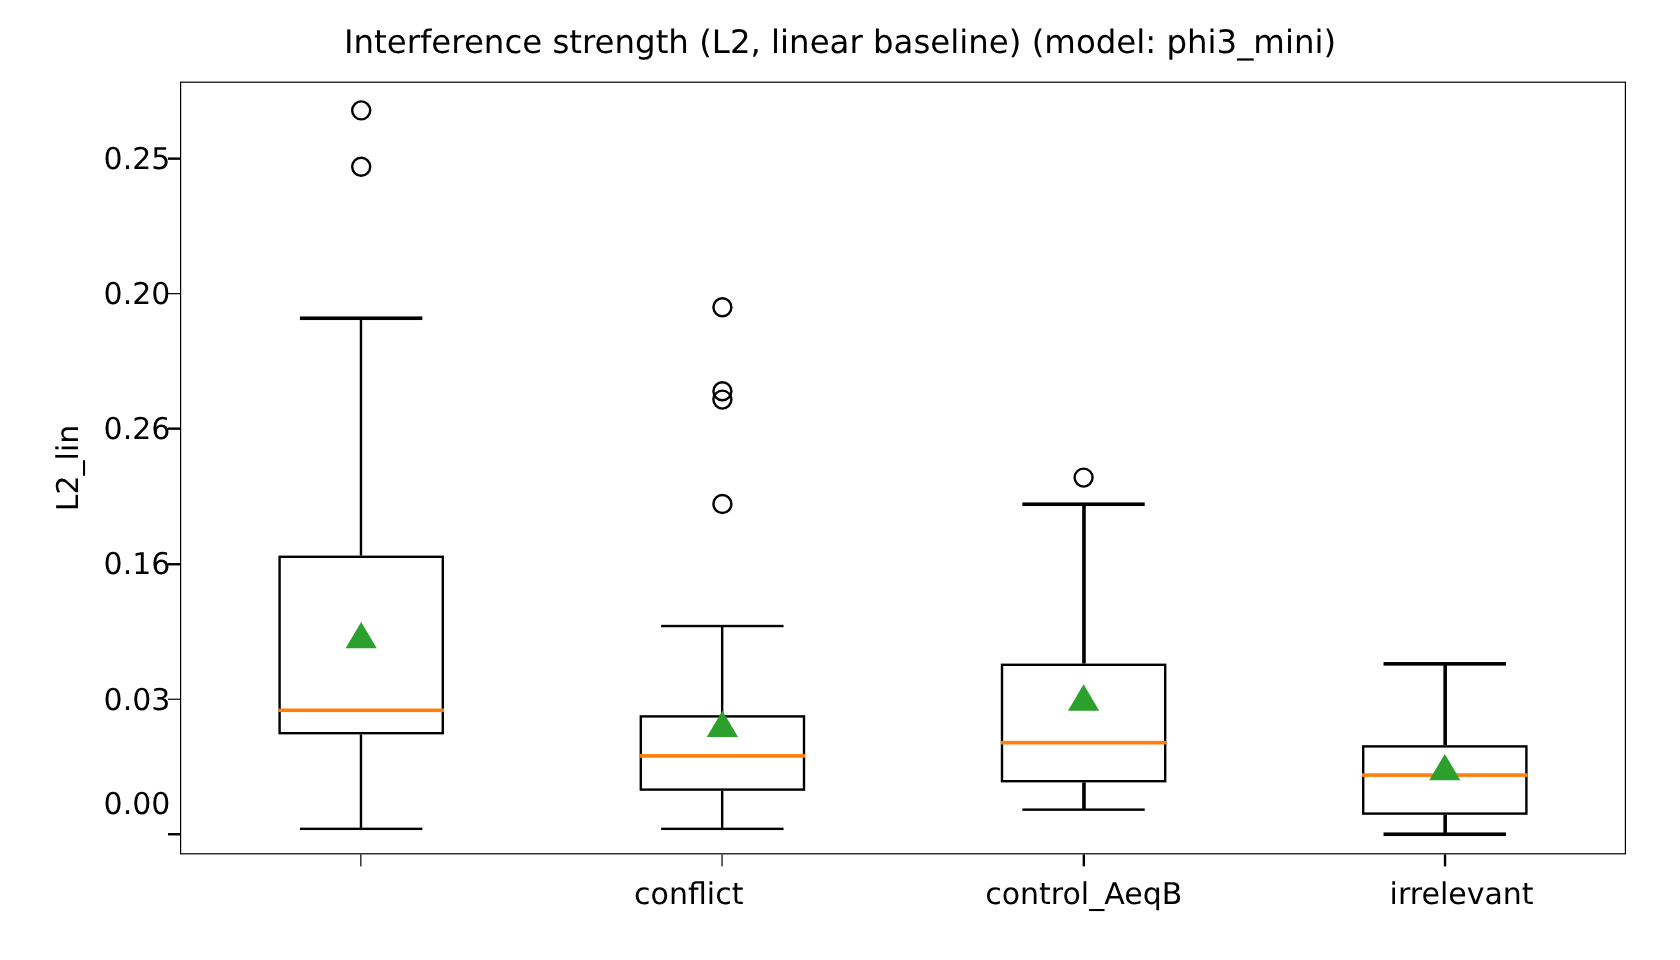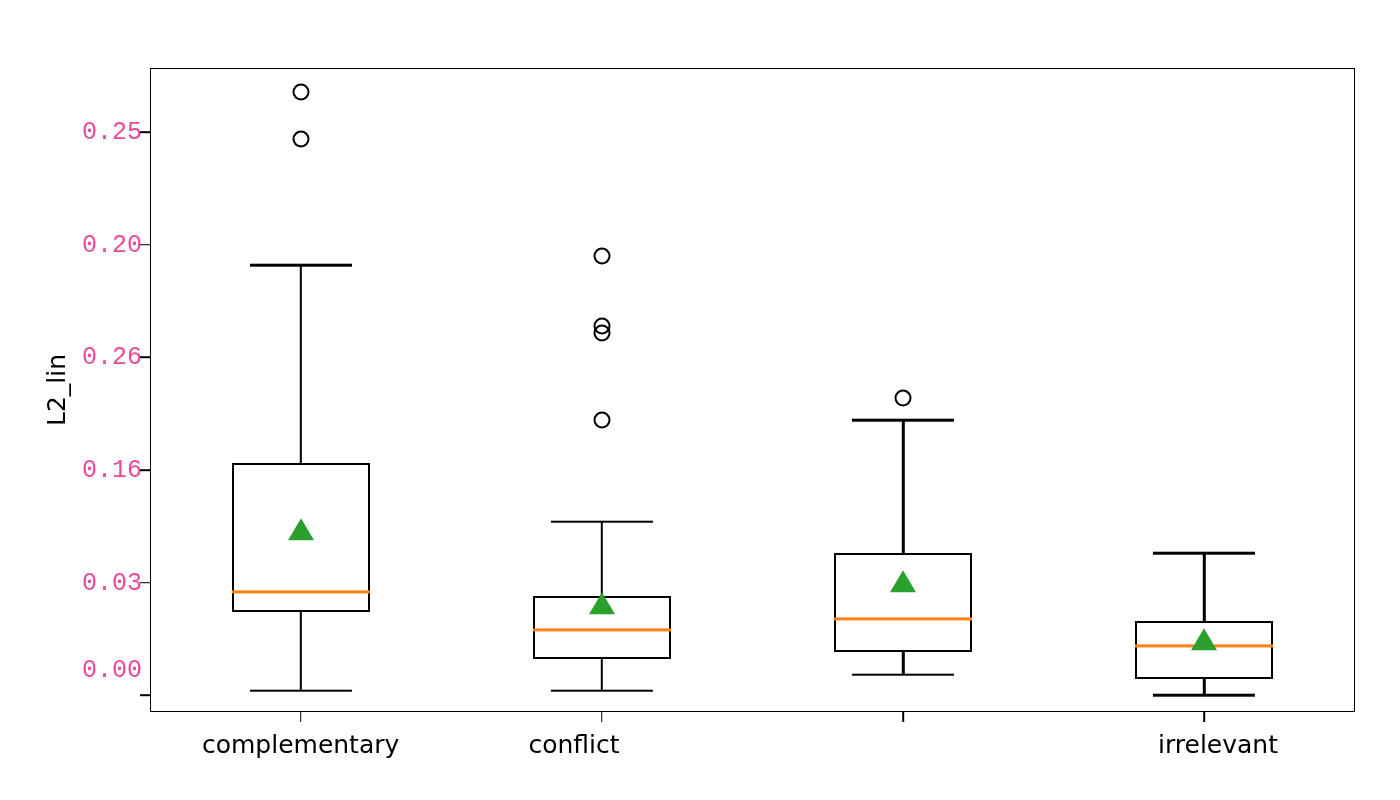--- a/index.html
+++ b/index.html
@@ -32,23 +32,22 @@
     border:1.6px solid #000000;
     box-sizing:border-box;
     background:#ffffff;
   }
   #plot-inner{position:absolute;left:0;top:0;width:100%;height:100%;}
   .ytick-wrap{
     position:absolute;
     left:0px;width:142px;
     text-align:right;
     font-size:25px;
-    color:#ec4899;
+    color:#000000;
     transform:translateY(-50%);
-    font-family:Liberation Mono, monospace;
   }
   .ytick-mark{
     position:absolute;
     left:140px;width:10px;height:1.6px;
     background:#000000;
     transform:translateY(-50%);
   }
   #ylabel{
     position:absolute;
     left:-12px;top:390px;
@@ -112,20 +111,21 @@
     box-sizing:border-box;
     background:transparent;
     transform:translate(-50%,-50%);
   }
 </style>
 </head>
 <body>
 
 <div id="figure">
 
+  <div id="chart-title">Interference strength (L2, linear baseline) (model: phi3_mini)</div>
 
   <div id="plot-area">
     <div id="plot-inner"></div>
   </div>
 
   <div id="axis-decor">
     <div id="ylabel" style="top: 426px; left: 42px;">L2_lin</div>
   </div>
 
 <div class="ytick-wrap" style="top: 670px;">0.00</div>
@@ -134,24 +134,24 @@
     <div class="ytick-mark" style="top: 582.524px;"></div>
     <div class="ytick-wrap" style="top: 469.937px;">0.16</div>
     <div class="ytick-mark" style="top: 469.937px;"></div>
     <div class="ytick-wrap" style="top: 357.35px;">0.26</div>
     <div class="ytick-mark" style="top: 357.35px;"></div>
     <div class="ytick-wrap" style="top: 244.762px; text-align: right;">0.20</div>
     <div class="ytick-mark" style="top: 244.762px;"></div>
     <div class="ytick-wrap" style="top: 132.175px;">0.25</div>
     <div class="ytick-mark" style="top: 132.175px;"></div>
     <div class="xtick-mark" style="left: 300.625px;"></div>
-    <div class="xtick-label" style="left: 300.625px;">complementary</div>
     <div class="xtick-mark" style="left: 601.875px;"></div>
     <div class="xtick-label" style="left: 574px;">conflict</div>
     <div class="xtick-mark" style="left: 903.125px;"></div>
+    <div class="xtick-label" style="left: 903.125px;">control_AeqB</div>
     <div class="xtick-mark" style="left: 1204.38px;"></div>
     <div class="xtick-label" style="left: 1218px;">irrelevant</div>
     <div style="position: absolute; left: 0px; top: 0px; width: 100%; height: 100%;">
       <div class="bp-whisker-line" style="left: 300.625px; top: 265.028px; height: 198.154px;"></div>
       <div class="bp-whisker-line" style="left: 300.625px; top: 611.797px; height: 78.8112px;"></div>
       <div class="bp-cap" style="left: 300.625px; top: 265.028px; width: 102.12px;"></div>
       <div class="bp-cap" style="left: 300.625px; top: 690.608px; width: 102.12px;"></div>
       <div class="bp-box" style="left: 231.625px; top: 463.182px; width: 138px; height: 148.615px;"></div>
       <div class="bp-median" style="left: 231.625px; top: 591.531px; width: 138px; background: rgb(255, 127, 14);"></div>
       <div class="bp-mean" style="left: 300.625px; top: 530.734px; border-bottom-color: rgb(44, 160, 44);"></div>

